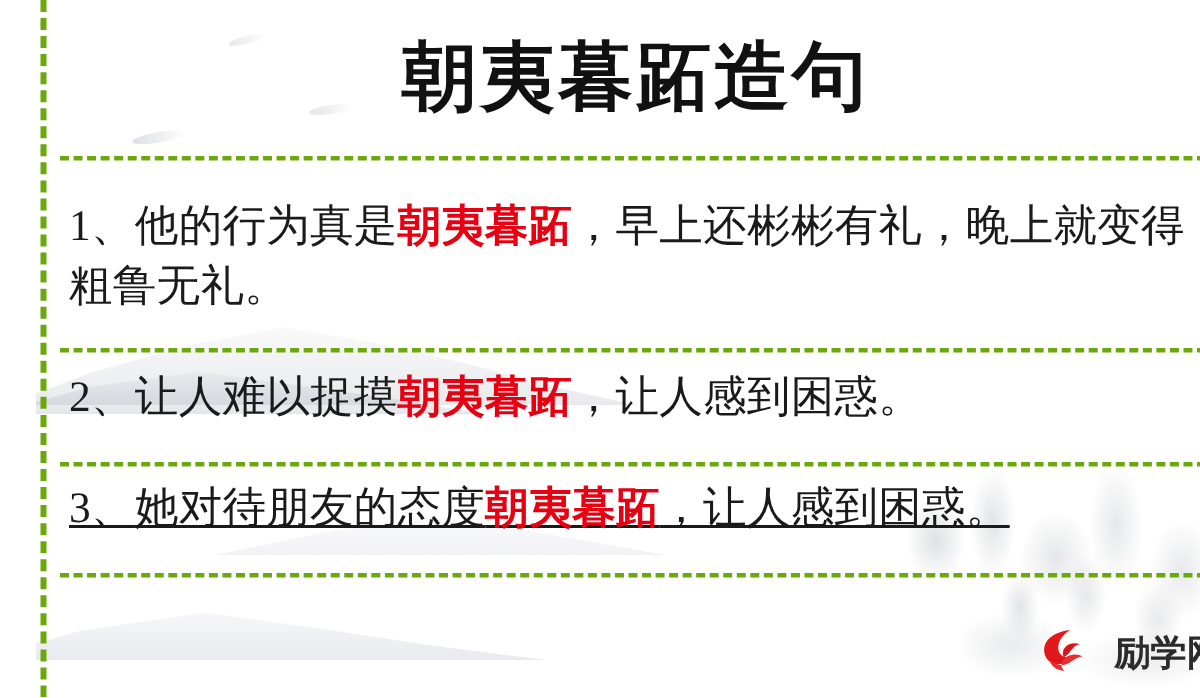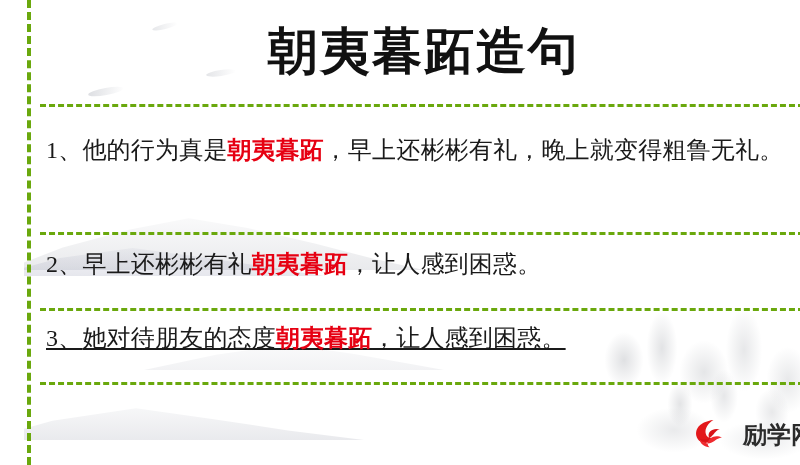--- a/index.html
+++ b/index.html
@@ -171,21 +171,21 @@
     left: 0;
     right: 0;
     top: 104px;
     z-index: 4;
   }
   .sentence {
     position: absolute;
     left: 22px;
     right: 26px;
     font-family: "Liberation Serif", "DejaVu Serif", serif;
-    font-size: 24px;
+    font-size: 29px;
     line-height: 40px;
     color: #1a1a1a;
     letter-spacing: 0.2px;
   }
   .sentence-1 { top: 26px; }
   .sentence-2 { top: 140px; }
   .sentence-3 { top: 214px; text-decoration: underline; }
 
   .kw {
     color: #e60012;
@@ -241,21 +241,21 @@
   <div class="sep sep-2"></div>
   <div class="sep sep-3"></div>
   <div class="sep sep-4"></div>
 
   <div class="title">朝夷暮跖造句</div>
 
   <div class="sentences">
 
     <div class="sentence sentence-1"><span>1、</span><span>他的行为真是</span><span class="kw">朝夷暮跖</span><span>，早上还彬彬有礼，晚上就变得粗鲁无礼。</span></div>
 
-    <div class="sentence sentence-2"><span>2、</span><span>早上还彬彬有礼</span><span class="kw">朝夷暮跖</span><span>，让人感到困惑。</span></div>
+    <div class="sentence sentence-2"><span>2、</span><span>让人难以捉摸</span><span class="kw">朝夷暮跖</span><span>，让人感到困惑。</span></div>
 
     <div class="sentence sentence-3"><span>3、</span><span>她对待朋友的态度</span><span class="kw">朝夷暮跖</span><span>，让人感到困惑。</span></div>
 
   </div>
 
   <div class="logo">
     <svg class="logo-mark" viewBox="0 0 100 100">
       <path d="M63 6 C47 16 38 30 40 44 C42 58 56 62 66 56 C58 72 40 78 26 70 C12 62 8 44 16 30 C24 16 44 8 63 6 Z" fill="#e3181b"></path>
       <path d="M82 34 C72 30 60 32 53 40 C46 48 48 60 57 64 C44 72 28 70 20 60 C32 66 48 64 58 54 C68 44 70 36 82 34 Z" fill="#d81419"></path>
       <path d="M88 58 C78 52 64 52 54 60 C44 68 44 80 52 86 C36 86 24 76 22 62 C30 74 46 78 58 72 C70 66 76 58 88 58 Z" fill="#ef2a2f"></path>

